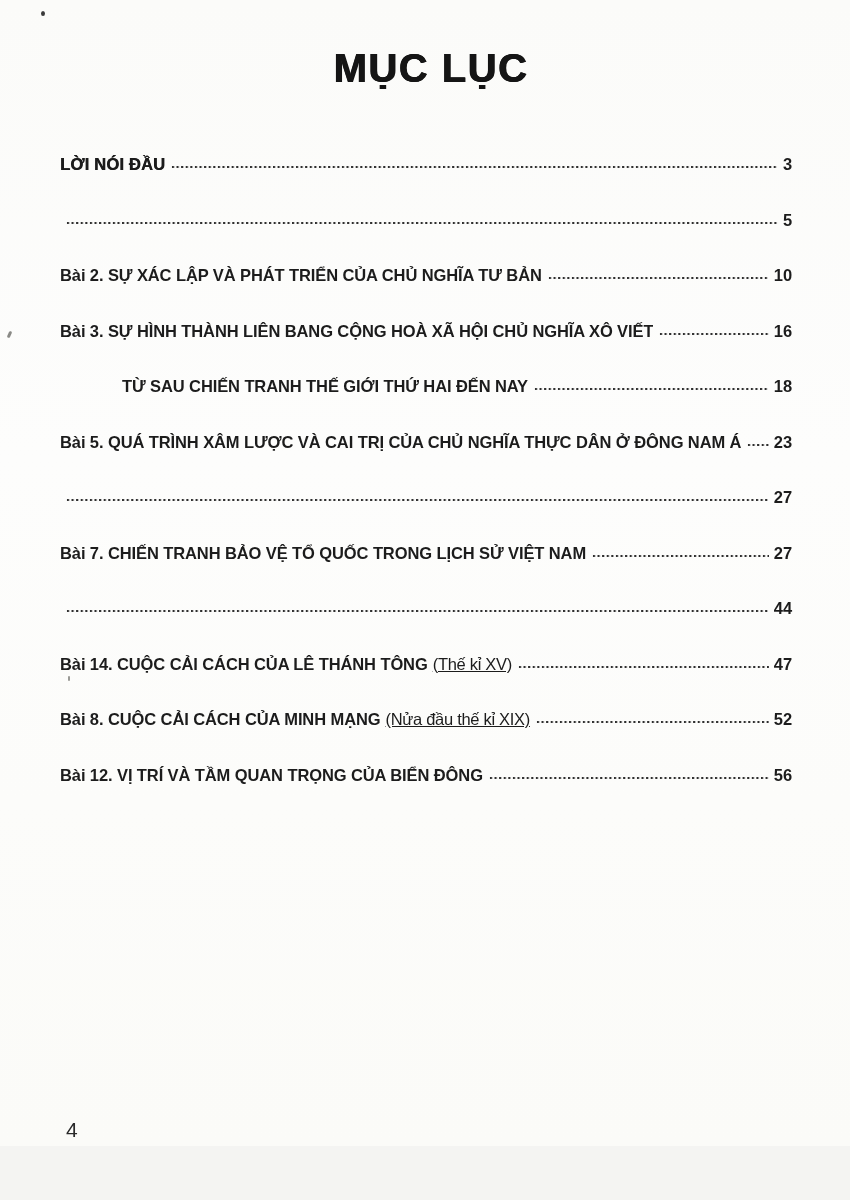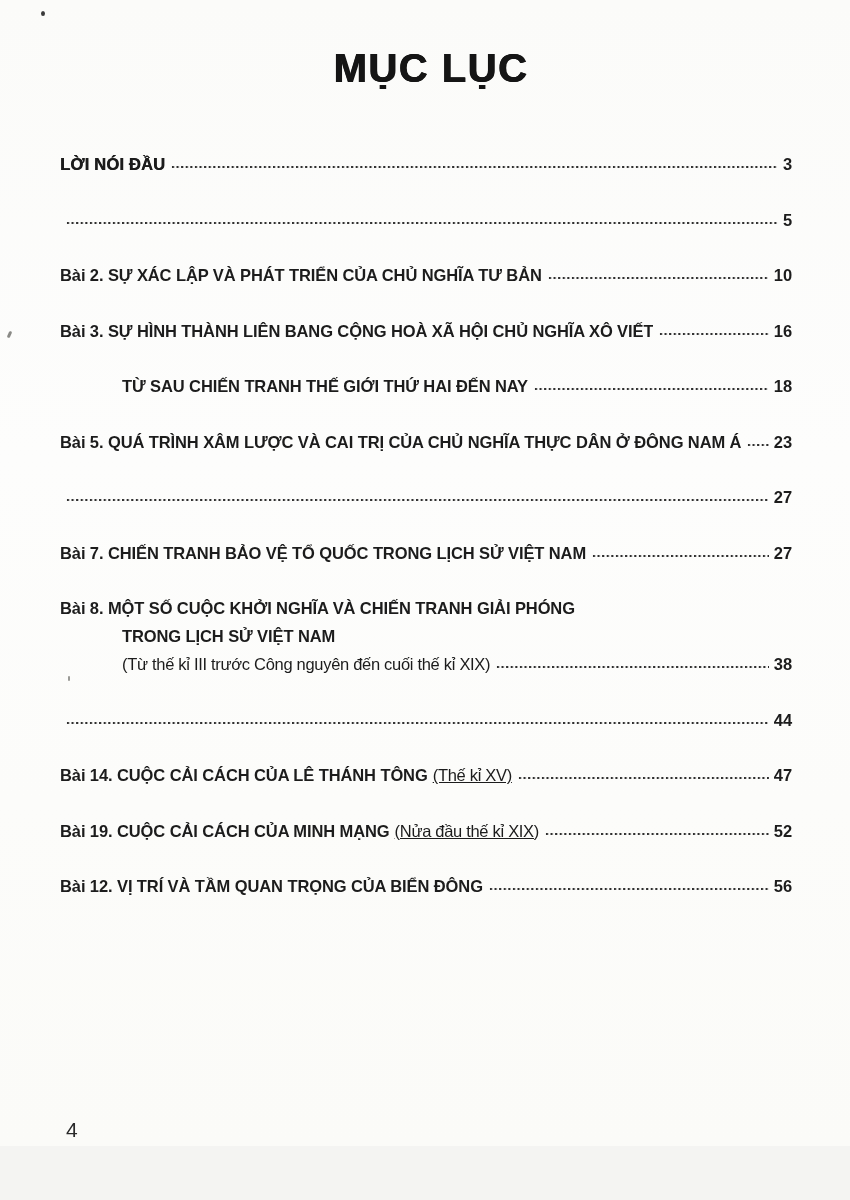--- a/index.html
+++ b/index.html
@@ -137,48 +137,35 @@
       </div>
       <div class="toc-entry">
         <div class="toc-line">
           <span class="label">Bài 7. CHIẾN TRANH BẢO VỆ TỔ QUỐC TRONG LỊCH SỬ VIỆT NAM</span>
           <span class="dots"></span>
           <span class="pagenum">27</span>
         </div>
       </div>
       <div class="toc-entry">
         <div class="toc-line">
-          <span class="label">Bài 8. MỘT SỐ CUỘC KHỞI NGHĨA VÀ CHIẾN TRANH GIẢI PHÓNG</span>
-        </div>
-        <div class="toc-line indent">
-          <span class="label">TRONG LỊCH SỬ VIỆT NAM</span>
-        </div>
-        <div class="toc-line indent">
-          <span class="label light">(Từ thế kỉ III trước Công nguyên đến cuối thế kỉ XIX)</span>
-          <span class="dots"></span>
-          <span class="pagenum">38</span>
-        </div>
-      </div>
-      <div class="toc-entry">
-        <div class="toc-line">
           <span class="dots"></span>
           <span class="pagenum">44</span>
         </div>
       </div>
       <div class="toc-entry">
         <div class="toc-line">
           <span class="label">Bài 14. CUỘC CẢI CÁCH CỦA LÊ THÁNH TÔNG</span>
           <span class="suffix">(Thế kỉ XV)</span>
           <span class="dots"></span>
           <span class="pagenum">47</span>
         </div>
       </div>
       <div class="toc-entry">
         <div class="toc-line">
-          <span class="label">Bài 19. CUỘC CẢI CÁCH CỦA MINH MẠNG</span>
+          <span class="label">Bài 8. CUỘC CẢI CÁCH CỦA MINH MẠNG</span>
           <span class="suffix">(Nửa đầu thế kỉ XIX)</span>
           <span class="dots"></span>
           <span class="pagenum">52</span>
         </div>
       </div>
       <div class="toc-entry">
         <div class="toc-line">
           <span class="label">Bài 12. VỊ TRÍ VÀ TẦM QUAN TRỌNG CỦA BIỂN ĐÔNG</span>
           <span class="dots"></span>
           <span class="pagenum">56</span>

